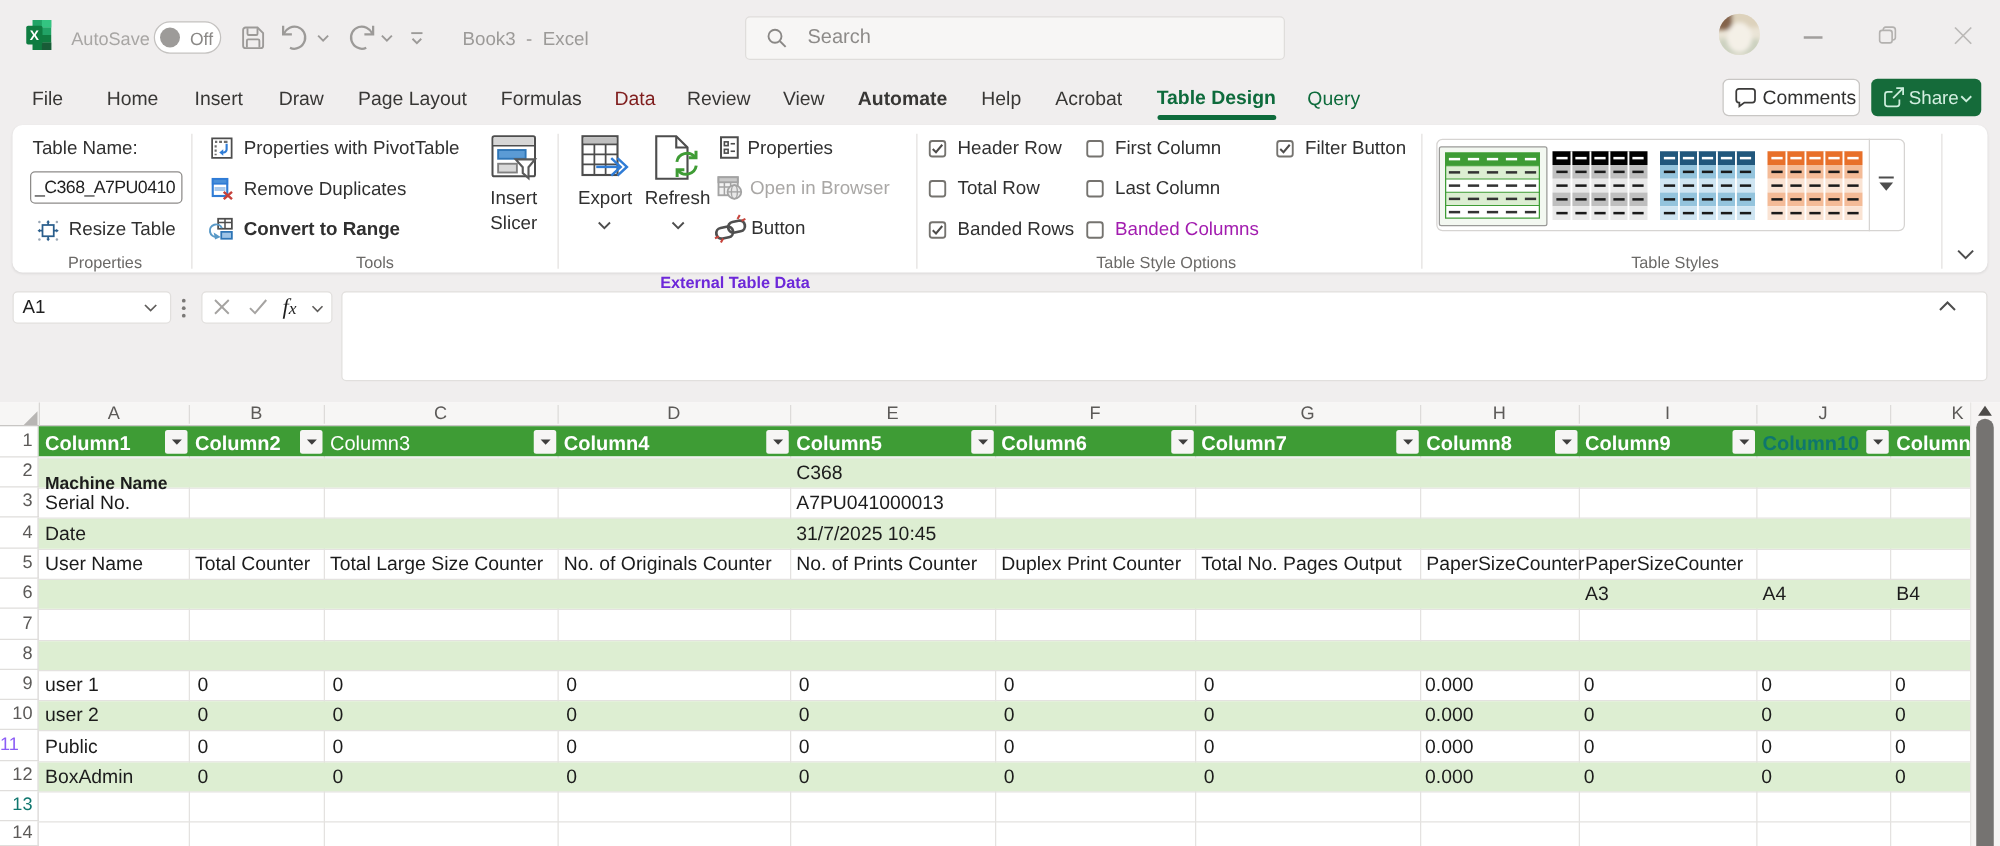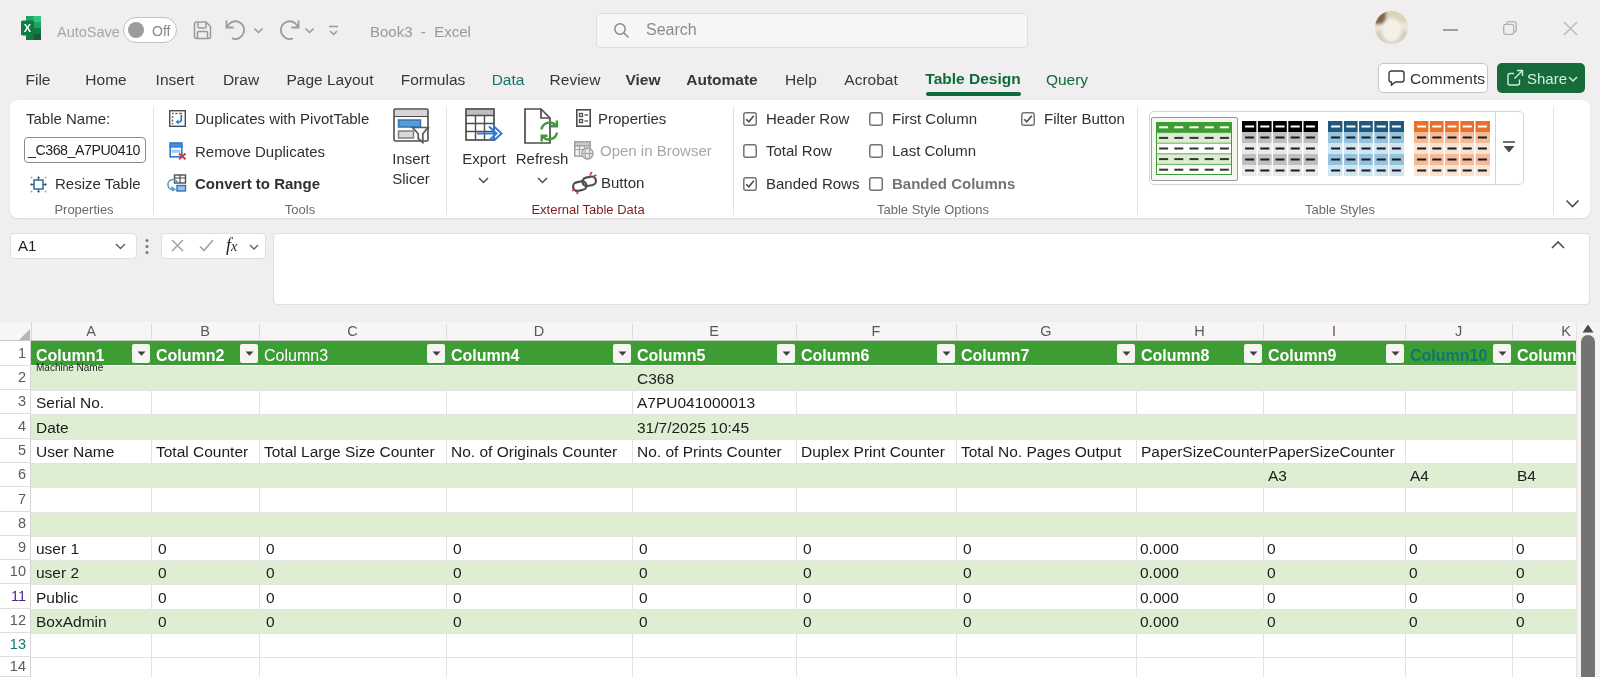--- a/index.html
+++ b/index.html
@@ -81,23 +81,23 @@
 </svg>
 <svg style="left:1563px;top:21px" width="15" height="15" viewBox="0 0 15 15" fill="none" stroke="#bbb9b7" stroke-width="1.4">
     <path d="M1 1 L14 14 M14 1 L1 14"></path>
   </svg>
 <div class="tx" style="left:38px;top:71px;transform:translateX(-50%);font-size:15.5px;color:#383735;font-weight:normal;">File</div>
 <div class="tx" style="left:106px;top:71px;transform:translateX(-50%);font-size:15.5px;color:#383735;font-weight:normal;">Home</div>
 <div class="tx" style="left:175px;top:71px;transform:translateX(-50%);font-size:15.5px;color:#383735;font-weight:normal;">Insert</div>
 <div class="tx" style="left:241px;top:71px;transform:translateX(-50%);font-size:15.5px;color:#383735;font-weight:normal;">Draw</div>
 <div class="tx" style="left:330px;top:71px;transform:translateX(-50%);font-size:15.5px;color:#383735;font-weight:normal;">Page Layout</div>
 <div class="tx" style="left:433px;top:71px;transform:translateX(-50%);font-size:15.5px;color:#383735;font-weight:normal;">Formulas</div>
-<div class="tx" style="left:508px;top:71px;transform:translateX(-50%);font-size:15.5px;color:#0f766e;font-weight:normal;">Data</div>
+<div class="tx" style="left:508px;top:71px;transform:translateX(-50%);font-size:15.5px;color:#7f1d1d;font-weight:normal;">Data</div>
 <div class="tx" style="left:575px;top:71px;transform:translateX(-50%);font-size:15.5px;color:#383735;font-weight:normal;">Review</div>
-<div class="tx" style="left:643px;top:71px;transform:translateX(-50%);font-size:15.5px;color:#383735;font-weight:bold;">View</div>
+<div class="tx" style="left:643px;top:71px;transform:translateX(-50%);font-size:15.5px;color:#383735;font-weight:normal;">View</div>
 <div class="tx" style="left:722px;top:71px;transform:translateX(-50%);font-size:15.5px;color:#383735;font-weight:bold;">Automate</div>
 <div class="tx" style="left:801px;top:71px;transform:translateX(-50%);font-size:15.5px;color:#383735;font-weight:normal;">Help</div>
 <div class="tx" style="left:871px;top:71px;transform:translateX(-50%);font-size:15.5px;color:#383735;font-weight:normal;">Acrobat</div>
 <div class="tx" style="left:973px;top:70px;transform:translateX(-50%);font-size:15.5px;color:#0e6b3c;font-weight:bold;">Table Design</div>
 <div class="abs" style="left:926px;top:92px;width:95px;height:4px;background:#0e6b3c;border-radius:2px"></div>
 <div class="tx" style="left:1067px;top:71px;transform:translateX(-50%);font-size:15.5px;color:#0e6b3c;font-weight:normal;">Query</div>
 <div class="abs" style="left:1378px;top:63px;width:110px;height:30px;background:#fff;border:1px solid #c8c6c4;border-radius:5px"></div>
 <svg style="left:1388px;top:70px" width="17" height="16" viewBox="0 0 17 16" fill="none" stroke="#3b3a39" stroke-width="1.4">
 <path d="M1 3.2 a2.2 2.2 0 0 1 2.2-2.2 H13.8 a2.2 2.2 0 0 1 2.2 2.2 V9.8 a2.2 2.2 0 0 1 -2.2 2.2 H7.5 L3.5 15 V12 H3.2 A2.2 2.2 0 0 1 1 9.8 Z"></path>
 </svg>
@@ -133,21 +133,21 @@
 </svg>
 <div class="tx" style="left:55px;top:175px;font-size:15px;color:#303030;font-weight:normal;">Resize Table</div>
 <div class="tx" style="left:84px;top:202px;transform:translateX(-50%);font-size:13px;color:#6b6967;font-weight:normal;">Properties</div>
 <svg style="left:169px;top:110px" width="17" height="17" viewBox="0 0 17 17" fill="none">
 <rect x="0.7" y="0.7" width="15.6" height="15.6" stroke="#4d4d4d" stroke-width="1.4" fill="#fff"></rect>
 <path d="M3 3.5 H4.8 M6.3 3.5 H8.6 M10.1 3.5 H13" stroke="#6d6d6d" stroke-width="1.7"></path>
 <path d="M3.5 6.2 V8 M3.5 9.6 V11.4 M3.5 13 V14.2" stroke="#6d6d6d" stroke-width="1.7"></path>
 <path d="M12.3 5 V9.6 a2.4 2.4 0 0 1 -2.4 2.4 H9.2" stroke="#2f7cd6" stroke-width="1.7"></path>
 <path d="M9.6 9.4 V14.6 L6.4 12 Z" fill="#2f7cd6" stroke="none"></path>
 </svg>
-<div class="tx" style="left:195px;top:110px;font-size:15px;color:#303030;font-weight:normal;">Duplicates with PivotTable</div>
+<div class="tx" style="left:195px;top:110px;font-size:15px;color:#303030;font-weight:normal;">Properties with PivotTable</div>
 <svg style="left:169px;top:142px" width="18" height="18" viewBox="0 0 18 18" fill="none">
 <rect x="1.2" y="1.2" width="11.6" height="13.6" fill="#ffffff" stroke="#2f7cd6" stroke-width="1.7"></rect>
 <rect x="1.2" y="1.2" width="11.6" height="3.8" fill="#4a90d9" stroke="#2f7cd6" stroke-width="1.4"></rect>
 <rect x="2.6" y="7.6" width="8.8" height="3.2" fill="#a7c9ed"></rect>
 <path d="M10 11.5 L16.6 17.3 M16.6 11.5 L10 17.3" stroke="#c6403a" stroke-width="2"></path>
 </svg>
 <div class="tx" style="left:195px;top:143px;font-size:15px;color:#303030;font-weight:normal;">Remove Duplicates</div>
 <svg style="left:169px;top:174px" width="18" height="18" viewBox="0 0 18 18" fill="none">
 <rect x="5.5" y="1" width="11" height="8" fill="#fff" stroke="#4d4d4d" stroke-width="1.4"></rect>
 <path d="M5.5 4 H16.5 M11 1 V9" stroke="#4d4d4d" stroke-width="1.2"></path>
@@ -214,21 +214,21 @@
 <rect x="10.5" y="6" width="13.5" height="8.6" rx="4.3" transform="rotate(-12 17.25 10.3)"></rect>
 </g>
 <g stroke="#c8453d" stroke-width="1.7">
 <path d="M18 4.2 L19.8 1"></path>
       <path d="M21.3 5.6 L24.3 4.1"></path>
 <path d="M6.5 19.8 L4.7 23"></path>
       <path d="M3 18.2 L0 19.7"></path>
 </g>
 </svg>
 <div class="tx" style="left:601px;top:174px;font-size:15px;color:#303030;font-weight:normal;">Button</div>
-<div class="tx" style="left:588px;top:202px;transform:translateX(-50%);font-size:13px;color:#7f1d1d;font-weight:normal;">External Table Data</div>
+<div class="tx" style="left:588px;top:218px;transform:translateX(-50%);font-size:13px;color:#6d28d9;font-weight:bold;">External Table Data</div>
 <svg style="left:743px;top:112px" width="14" height="14" viewBox="0 0 14 14" fill="none">
     <rect x="0.8" y="0.8" width="12.4" height="12.4" rx="2" stroke="#75736f" stroke-width="1.5" fill="#fff"></rect>
     <path d="M3.2 7.2 L5.8 9.8 L10.8 3.8" stroke="#4d4b49" stroke-width="1.6" fill="none"></path>
   </svg>
 <div class="tx" style="left:766px;top:110px;font-size:15px;color:#303030;font-weight:normal;">Header Row</div>
 <svg style="left:743px;top:144px" width="14" height="14" viewBox="0 0 14 14" fill="none">
     <rect x="0.8" y="0.8" width="12.4" height="12.4" rx="2" stroke="#75736f" stroke-width="1.5" fill="#fff"></rect>
   </svg>
 <div class="tx" style="left:766px;top:142px;font-size:15px;color:#303030;font-weight:normal;">Total Row</div>
 <svg style="left:743px;top:177px" width="14" height="14" viewBox="0 0 14 14" fill="none">
@@ -240,21 +240,21 @@
     <rect x="0.8" y="0.8" width="12.4" height="12.4" rx="2" stroke="#75736f" stroke-width="1.5" fill="#fff"></rect>
   </svg>
 <div class="tx" style="left:892px;top:110px;font-size:15px;color:#303030;font-weight:normal;">First Column</div>
 <svg style="left:869px;top:144px" width="14" height="14" viewBox="0 0 14 14" fill="none">
     <rect x="0.8" y="0.8" width="12.4" height="12.4" rx="2" stroke="#75736f" stroke-width="1.5" fill="#fff"></rect>
   </svg>
 <div class="tx" style="left:892px;top:142px;font-size:15px;color:#303030;font-weight:normal;">Last Column</div>
 <svg style="left:869px;top:177px" width="14" height="14" viewBox="0 0 14 14" fill="none">
     <rect x="0.8" y="0.8" width="12.4" height="12.4" rx="2" stroke="#75736f" stroke-width="1.5" fill="#fff"></rect>
   </svg>
-<div class="tx" style="left:892px;top:175px;font-size:15px;color:#737373;font-weight:bold;">Banded Columns</div>
+<div class="tx" style="left:892px;top:175px;font-size:15px;color:#a21caf;font-weight:normal;">Banded Columns</div>
 <svg style="left:1021px;top:112px" width="14" height="14" viewBox="0 0 14 14" fill="none">
     <rect x="0.8" y="0.8" width="12.4" height="12.4" rx="2" stroke="#75736f" stroke-width="1.5" fill="#fff"></rect>
     <path d="M3.2 7.2 L5.8 9.8 L10.8 3.8" stroke="#4d4b49" stroke-width="1.6" fill="none"></path>
   </svg>
 <div class="tx" style="left:1044px;top:110px;font-size:15px;color:#303030;font-weight:normal;">Filter Button</div>
 <div class="tx" style="left:933px;top:202px;transform:translateX(-50%);font-size:13px;color:#6b6967;font-weight:normal;">Table Style Options</div>
 <div class="abs" style="left:1149px;top:111px;width:375px;height:74px;background:#fff;border:1px solid #d6d4d2;border-radius:5px"></div>
 <div class="abs" style="left:1495px;top:111px;width:1px;height:74px;background:#d6d4d2"></div>
 <svg style="left:1501px;top:141px" width="16" height="13" viewBox="0 0 16 13" fill="none">
     <path d="M2 1 H14" stroke="#4d4d4d" stroke-width="1.6"></path>
@@ -475,21 +475,21 @@
 <div class="tx" style="left:0;top:466.0px;width:26px;text-align:right;font-size:14.5px;color:#5c5a58">6</div>
 <div class="abs" style="left:0px;top:487px;width:31px;height:25px;border-bottom:1px solid #e0dedc;border-right:1px solid #d8d6d4;"></div>
 <div class="tx" style="left:0;top:490.5px;width:26px;text-align:right;font-size:14.5px;color:#5c5a58">7</div>
 <div class="abs" style="left:0px;top:512px;width:31px;height:24px;border-bottom:1px solid #e0dedc;border-right:1px solid #d8d6d4;"></div>
 <div class="tx" style="left:0;top:515.0px;width:26px;text-align:right;font-size:14.5px;color:#5c5a58">8</div>
 <div class="abs" style="left:0px;top:536px;width:31px;height:24px;border-bottom:1px solid #e0dedc;border-right:1px solid #d8d6d4;"></div>
 <div class="tx" style="left:0;top:539.0px;width:26px;text-align:right;font-size:14.5px;color:#5c5a58">9</div>
 <div class="abs" style="left:0px;top:560px;width:31px;height:24px;border-bottom:1px solid #e0dedc;border-right:1px solid #d8d6d4;"></div>
 <div class="tx" style="left:0;top:563.0px;width:26px;text-align:right;font-size:14.5px;color:#5c5a58">10</div>
 <div class="abs" style="left:0px;top:584px;width:31px;height:25px;border-bottom:1px solid #e0dedc;border-right:1px solid #d8d6d4;"></div>
-<div class="tx" style="left:0;top:587.5px;width:26px;text-align:right;font-size:14.5px;color:#4c1d95">11</div>
+<div class="tx" style="left:0;top:587.5px;width:26px;text-align:left;font-size:14.5px;color:#8b5cf6">11</div>
 <div class="abs" style="left:0px;top:609px;width:31px;height:24px;border-bottom:1px solid #e0dedc;border-right:1px solid #d8d6d4;"></div>
 <div class="tx" style="left:0;top:612.0px;width:26px;text-align:right;font-size:14.5px;color:#5c5a58">12</div>
 <div class="abs" style="left:0px;top:633px;width:31px;height:24px;border-bottom:1px solid #e0dedc;border-right:1px solid #d8d6d4;"></div>
 <div class="tx" style="left:0;top:636.0px;width:26px;text-align:right;font-size:14.5px;color:#0f766e">13</div>
 <div class="abs" style="left:0px;top:657px;width:31px;height:20px;border-bottom:1px solid #e0dedc;border-right:1px solid #d8d6d4;"></div>
 <div class="tx" style="left:0;top:658.0px;width:26px;text-align:right;font-size:14.5px;color:#5c5a58">14</div>
 <div class="abs" style="left:151px;top:341px;width:1px;height:336px;background:#e4e2e0"></div>
 <div class="abs" style="left:259px;top:341px;width:1px;height:336px;background:#e4e2e0"></div>
 <div class="abs" style="left:446px;top:341px;width:1px;height:336px;background:#e4e2e0"></div>
 <div class="abs" style="left:632px;top:341px;width:1px;height:336px;background:#e4e2e0"></div>
@@ -564,21 +564,21 @@
 <div class="abs" style="left:1386px;top:344px;width:18px;height:19px;background:#f6f5f4;border-radius:2px"></div>
 <svg style="left:1390.5px;top:351px" width="9" height="5" viewBox="0 0 9 5">
     <path d="M0.5 0.5 H8.5 L4.5 4.8 Z" fill="#3f3e3d"></path>
   </svg>
 <div class="tx" style="left:1410px;top:347px;font-size:16px;color:#0f766e;font-weight:bold;">Column10</div>
 <div class="abs" style="left:1493px;top:344px;width:18px;height:19px;background:#f6f5f4;border-radius:2px"></div>
 <svg style="left:1497.5px;top:351px" width="9" height="5" viewBox="0 0 9 5">
     <path d="M0.5 0.5 H8.5 L4.5 4.8 Z" fill="#3f3e3d"></path>
   </svg>
 <div class="tx" style="left:1517px;top:347px;font-size:16px;color:#fff;font-weight:bold;">Column11</div>
-<div class="tx" style="left:36px;top:362px;font-size:10px;color:#1c1c1c;font-weight:normal;">Machine Name</div>
+<div class="tx" style="left:36px;top:378px;font-size:14px;color:#1c1c1c;font-weight:bold;">Machine Name</div>
 <div class="tx" style="left:637px;top:370.0px;font-size:15.5px;color:#1c1c1c;font-weight:normal;">C368</div>
 <div class="tx" style="left:36px;top:394.0px;font-size:15.5px;color:#1c1c1c;font-weight:normal;">Serial No.</div>
 <div class="tx" style="left:637px;top:394.0px;font-size:15.5px;color:#1c1c1c;font-weight:normal;">A7PU041000013</div>
 <div class="tx" style="left:36px;top:418.5px;font-size:15.5px;color:#1c1c1c;font-weight:normal;">Date</div>
 <div class="tx" style="left:637px;top:418.5px;font-size:15.5px;color:#1c1c1c;font-weight:normal;">31/7/2025 10:45</div>
 <div class="tx" style="left:36px;top:443.0px;font-size:15.5px;color:#1c1c1c;font-weight:normal;">User Name</div>
 <div class="tx" style="left:156px;top:443.0px;font-size:15.5px;color:#1c1c1c;font-weight:normal;">Total Counter</div>
 <div class="tx" style="left:264px;top:443.0px;font-size:15.5px;color:#1c1c1c;font-weight:normal;">Total Large Size Counter</div>
 <div class="tx" style="left:451px;top:443.0px;font-size:15.5px;color:#1c1c1c;font-weight:normal;">No. of Originals Counter</div>
 <div class="tx" style="left:637px;top:443.0px;font-size:15.5px;color:#1c1c1c;font-weight:normal;">No. of Prints Counter</div>

